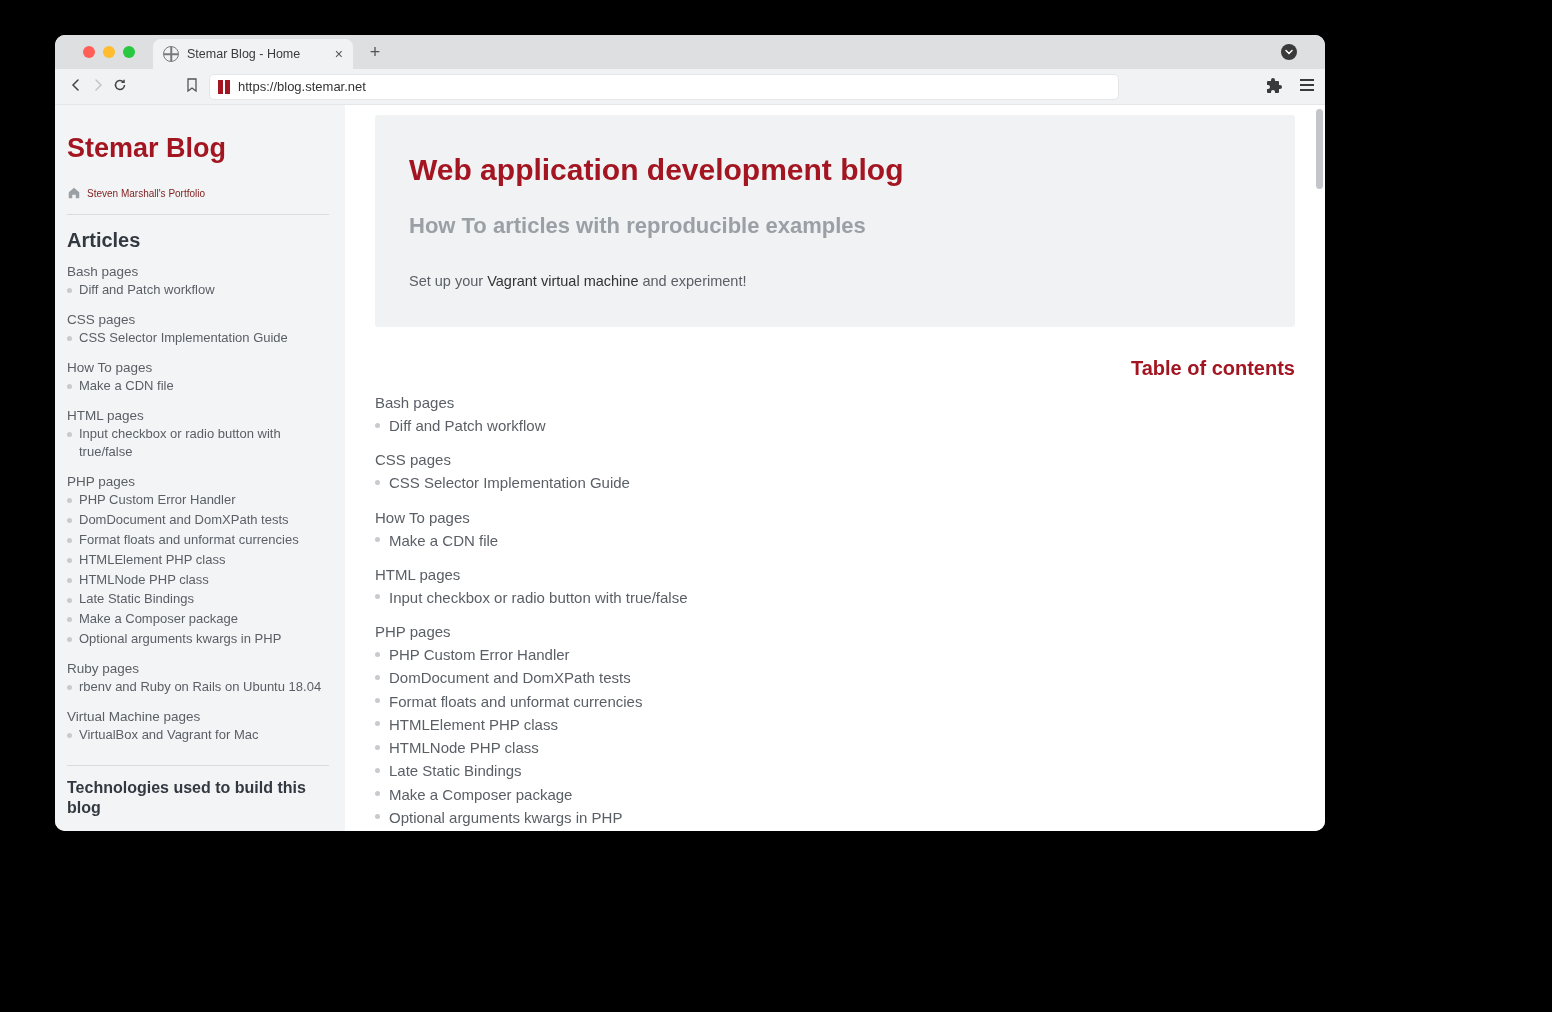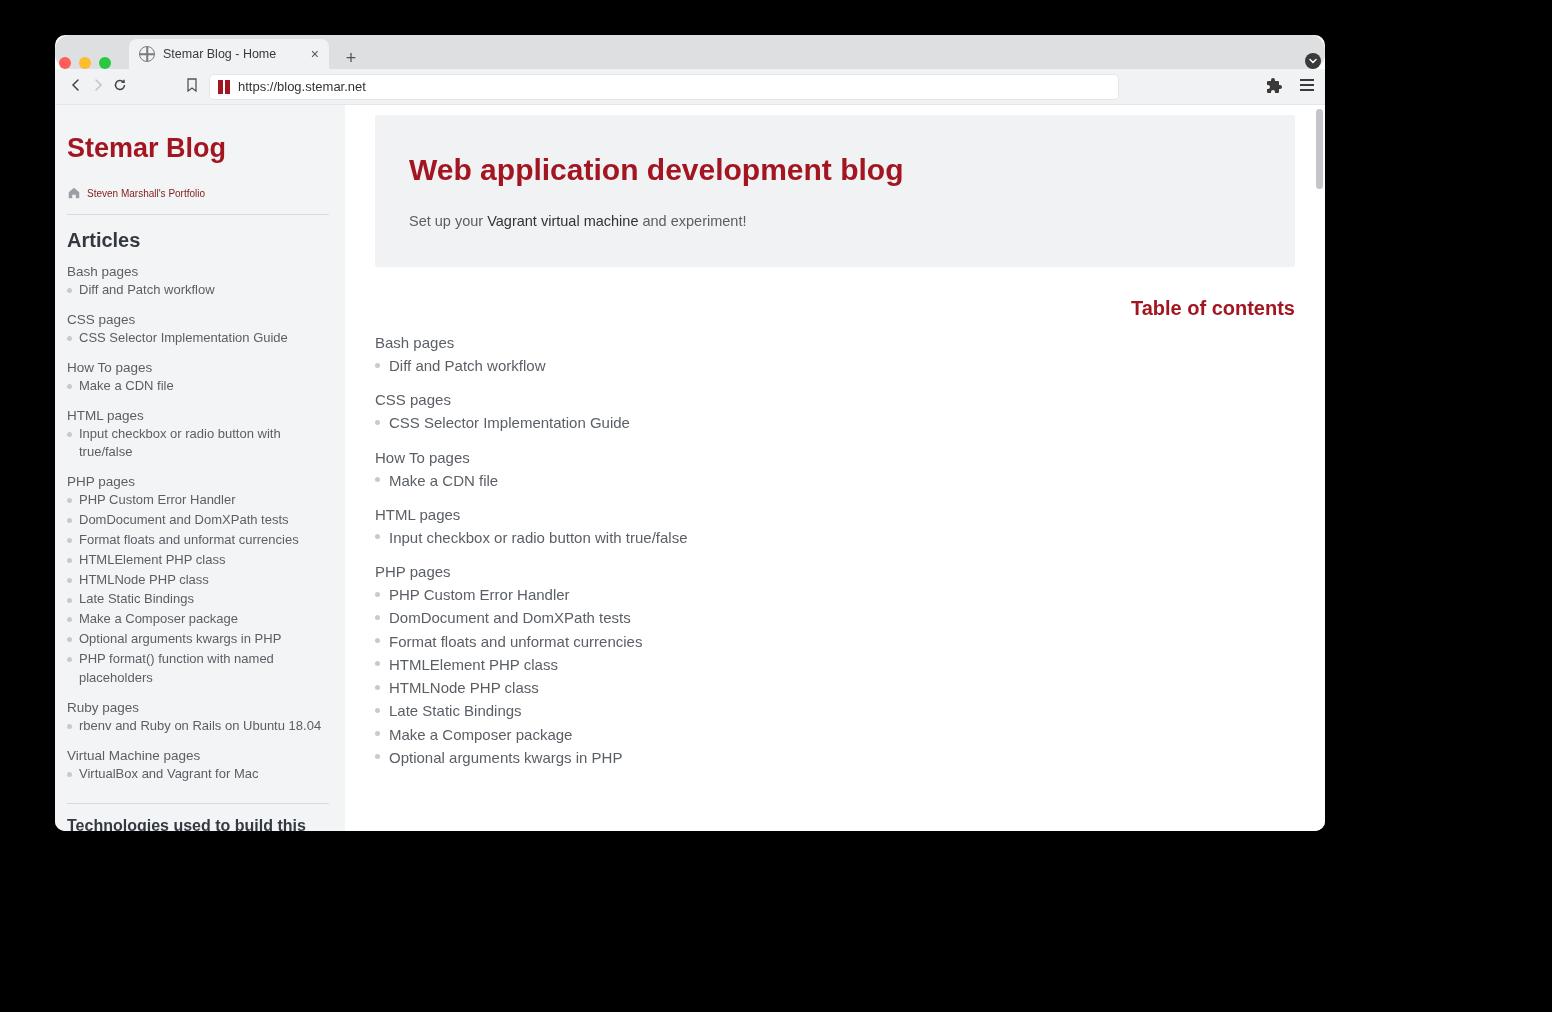--- a/index.html
+++ b/index.html
@@ -21,23 +21,22 @@
     overflow: hidden;
     box-shadow: 0 10px 40px rgba(0,0,0,0.5);
     display: flex;
     flex-direction: column;
   }
   
   .titlebar {
     height: 34px;
     background: #dedfe1;
     display: flex;
-    align-items: flex-end;
-    padding: 0 4px;
-    border-radius: 15px;
+    align-items: center;
+    padding: 0 28px;
   }
   .traffic-lights { display:flex; gap:8px; margin-right: 18px; }
   .tl { width:12px; height:12px; border-radius:50%; }
   .tl.red { background:#ff5f57; }
   .tl.yellow { background:#febc2e; }
   .tl.green { background:#28c840; }
   .tab {
     display:flex; align-items:center; gap:8px;
     background:#f1f2f3;
     height: 30px;
@@ -295,39 +294,39 @@
           <div class="cat-title">PHP pages</div>
           <ul class="bullets">
             <li>PHP Custom Error Handler</li>
             <li>DomDocument and DomXPath tests</li>
             <li>Format floats and unformat currencies</li>
             <li>HTMLElement PHP class</li>
             <li>HTMLNode PHP class</li>
             <li>Late Static Bindings</li>
             <li>Make a Composer package</li>
             <li>Optional arguments kwargs in PHP</li>
-            <li>PHP format() function with named placeholders</li>
           </ul>
           <div class="cat-title">Ruby pages</div>
           <ul class="bullets">
             <li>rbenv and Ruby on Rails on Ubuntu 18.04</li>
           </ul>
           <div class="cat-title">Virtual Machine pages</div>
           <ul class="bullets">
             <li>VirtualBox and Vagrant for Mac</li>
           </ul>
         </div>
       <hr class="sidebar-divider">
       <div class="sec-head" style="font-size:16px; line-height:1.25;">Technologies used to build this blog</div>
 
     </aside>
 
     <main class="main">
       <div class="hero">
         <h1>Web application development blog</h1>
+        <h2>How To articles with reproducible examples</h2>
         <p>
           <span>Set up your </span><a href="#">Vagrant virtual machine</a><span> and experiment!</span>
         </p>
       </div>
       <h2 class="toc-head">Table of contents</h2>
       <div id="toc-body">
           <div class="toc-cat">Bash pages</div>
           <ul class="toc-items">
             <li>Diff and Patch workflow</li>
           </ul>

